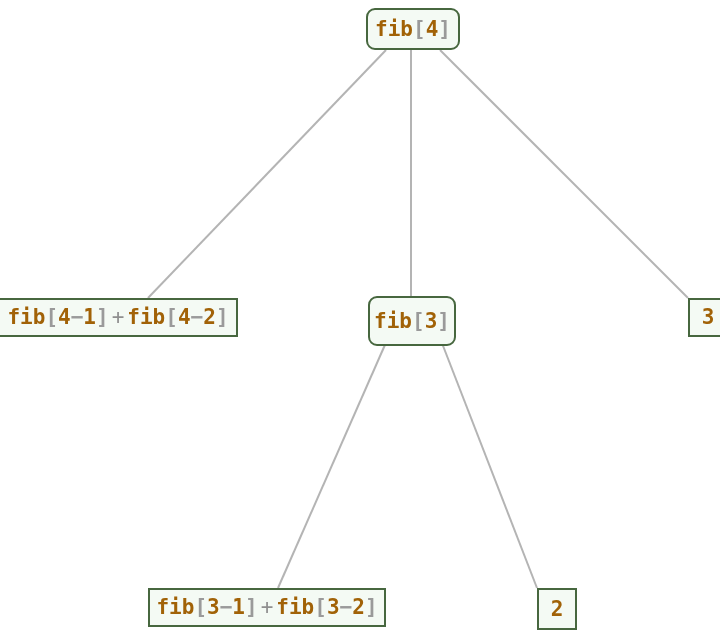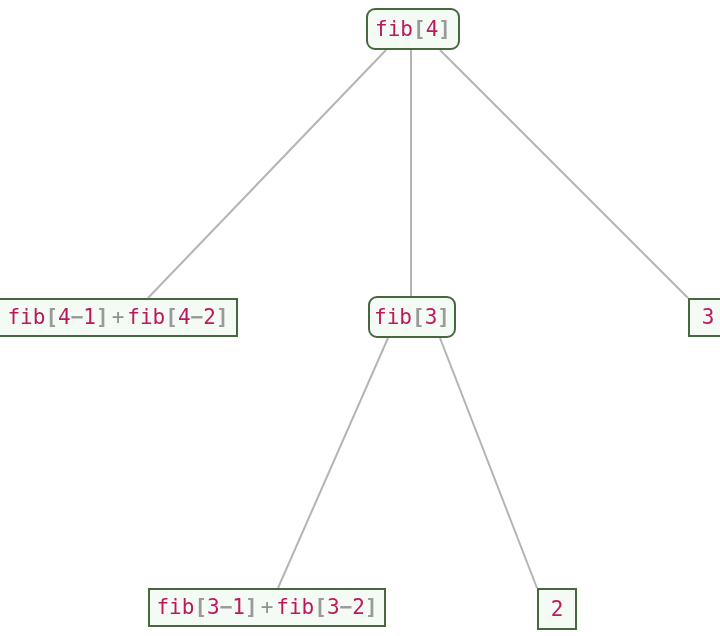--- a/index.html
+++ b/index.html
@@ -55,22 +55,22 @@
   .dim {
     color: #9a9a9a;
     font-weight: bold;
   }
   .op {
     color: #8f8f8f;
     font-weight: normal;
     padding: 0 3px;
   }
   .lit {
-    color: #be185d;
-    font-weight: normal;
+    color: #a16207;
+    font-weight: bold;
   }
 </style>
 </head>
 <body>
 
 <div id="canvas">
 
   <svg id="edge-layer" viewBox="0 0 720 636" width="720" height="636">
       <line x1="386" y1="50" x2="148" y2="298" stroke="#b4b4b4" stroke-width="2" stroke-linecap="butt"></line>
       <line x1="411" y1="50" x2="411" y2="296" stroke="#b4b4b4" stroke-width="2" stroke-linecap="butt"></line>
@@ -79,21 +79,21 @@
       <line x1="440" y1="338" x2="537" y2="588" stroke="#b4b4b4" stroke-width="2" stroke-linecap="butt"></line>
     </svg>
 
   <div id="node-layer">
       <div class="node rounded" style="left: 366px; top: 8px; width: 94px; height: 42px; border-color: rgb(71, 103, 63); background: rgb(244, 250, 244);">
         <span class="txt"><span class="lit">fib</span><span class="dim">[</span><span class="lit">4</span><span class="dim">]</span></span>
       </div>
       <div class="node square" style="left: -2px; top: 298px; width: 240px; height: 39px; border-color: rgb(71, 103, 63); background: rgb(244, 250, 244);">
         <span class="txt"><span class="lit">fib</span><span class="dim">[</span><span class="lit">4</span><span class="dim">−</span><span class="lit">1</span><span class="dim">]</span><span class="op">+</span><span class="lit">fib</span><span class="dim">[</span><span class="lit">4</span><span class="dim">−</span><span class="lit">2</span><span class="dim">]</span></span>
       </div>
-      <div class="node rounded" style="left: 368px; top: 296px; width: 88px; height: 42px; border-color: rgb(71, 103, 63); background: rgb(244, 250, 244);">
+      <div class="node rounded" style="left: 368px; top: 296px; width: 88px; height: 50px; border-color: rgb(71, 103, 63); background: rgb(244, 250, 244);">
         <span class="txt"><span class="lit">fib</span><span class="dim">[</span><span class="lit">3</span><span class="dim">]</span></span>
       </div>
       <div class="node square" style="left: 688px; top: 298px; width: 40px; height: 39px; border-color: rgb(71, 103, 63); background: rgb(244, 250, 244);">
         <span class="txt"><span class="lit">3</span></span>
       </div>
       <div class="node square" style="left: 148px; top: 588px; width: 238px; height: 39px; border-color: rgb(71, 103, 63); background: rgb(244, 250, 244); justify-content: center;">
         <span class="txt"><span class="lit">fib</span><span class="dim">[</span><span class="lit">3</span><span class="dim">−</span><span class="lit">1</span><span class="dim">]</span><span class="op">+</span><span class="lit">fib</span><span class="dim">[</span><span class="lit">3</span><span class="dim">−</span><span class="lit">2</span><span class="dim">]</span></span>
       </div>
       <div class="node square" style="left: 537px; top: 588px; width: 40px; height: 42px; border-color: rgb(71, 103, 63); background: rgb(244, 250, 244);">
         <span class="txt"><span class="lit">2</span></span>

